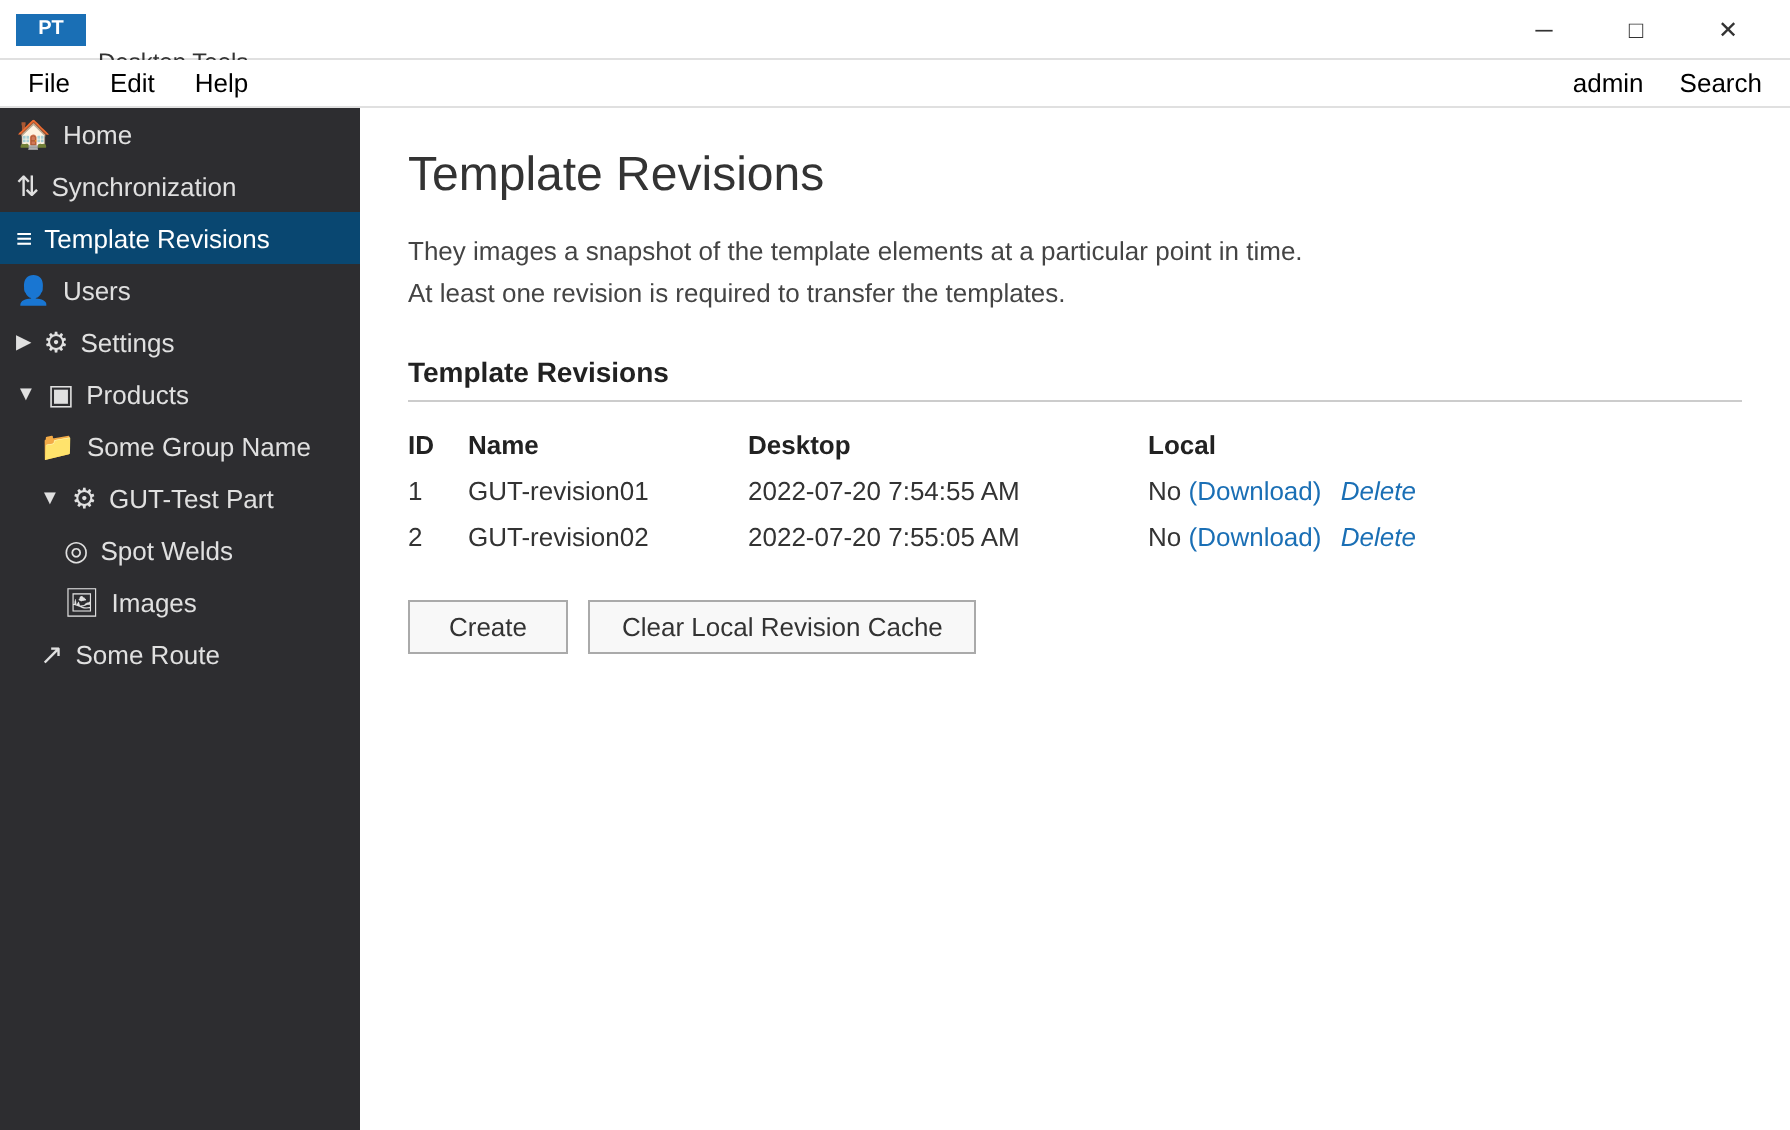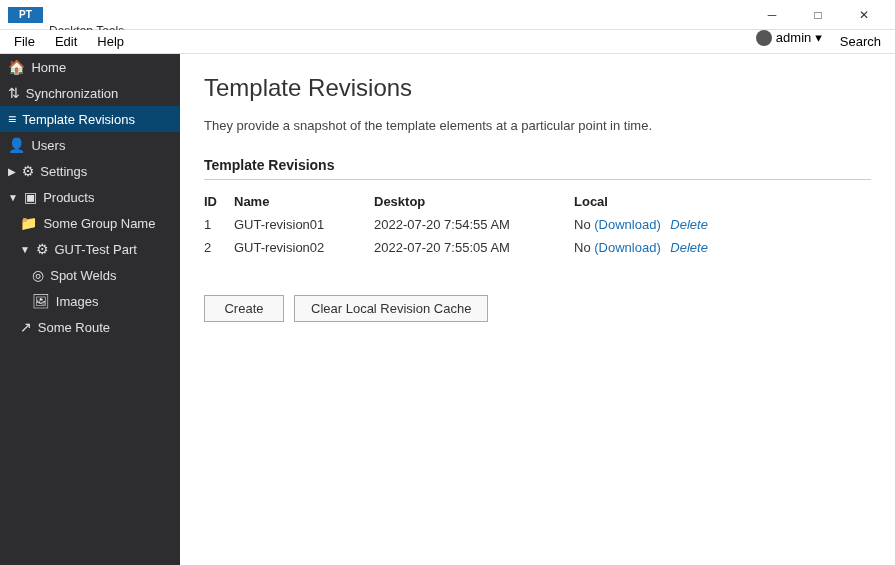--- a/index.html
+++ b/index.html
@@ -43,23 +43,24 @@
     }
     .menu-item {
       padding: 0 10px;
       height: 24px;
       display: flex; align-items: center;
       cursor: pointer;
       font-size: 13px;
     }
     .menu-spacer { flex: 1; }
     .admin-btn {
-      display: flex; align-items: flex-start; gap: 4px;
+      display: flex; align-items: flex-end; gap: 4px;
       padding: 0 8px; cursor: pointer; height: 24px;
       font-size: 13px;
+      flex-direction: column;
     }
     .search-btn {
       padding: 0 10px; cursor: pointer; height: 24px;
       display: flex; align-items: center;
       font-size: 13px;
     }
     .user-icon {
       width: 16px; height: 16px;
       background: #555;
       border-radius: 50%;
@@ -123,21 +124,21 @@
       font-size: 14px;
       font-weight: 600;
       color: #222;
       padding-bottom: 6px;
       border-bottom: 1px solid #ccc;
       margin-bottom: 10px;
     }
     .revisions-table {
       width: 100%;
       border-collapse: collapse;
-      margin-bottom: 36px;
+      margin-bottom: 20px;
     }
     .revisions-table th {
       text-align: left;
       font-weight: 600;
       font-size: 13px;
       padding: 4px 8px 4px 0;
       color: #222;
     }
     .revisions-table td {
       padding: 4px 8px 4px 0;
@@ -237,21 +238,22 @@
     </div>
     <div class="sidebar-item indented-1">
       <span class="sidebar-icon">↗</span>
       <span>Some Route</span>
     </div>
   </div>
 
   <div class="content-area">
     <h1 class="page-title">Template Revisions</h1>
     <div class="description">
-      <div>They provide a snapshot of the template elements at a particular point in time.</div>
+      <div>They images a snapshot of the template elements at a particular point in time.</div>
+      <div>At least one revision is required to transfer the templates.</div>
     </div>
 
     <div class="section-title">Template Revisions</div>
 
     <table class="revisions-table">
       <thead>
         <tr>
           <th class="id-col">ID</th>
           <th class="name-col">Name</th>
           <th class="created-col">Desktop</th>

